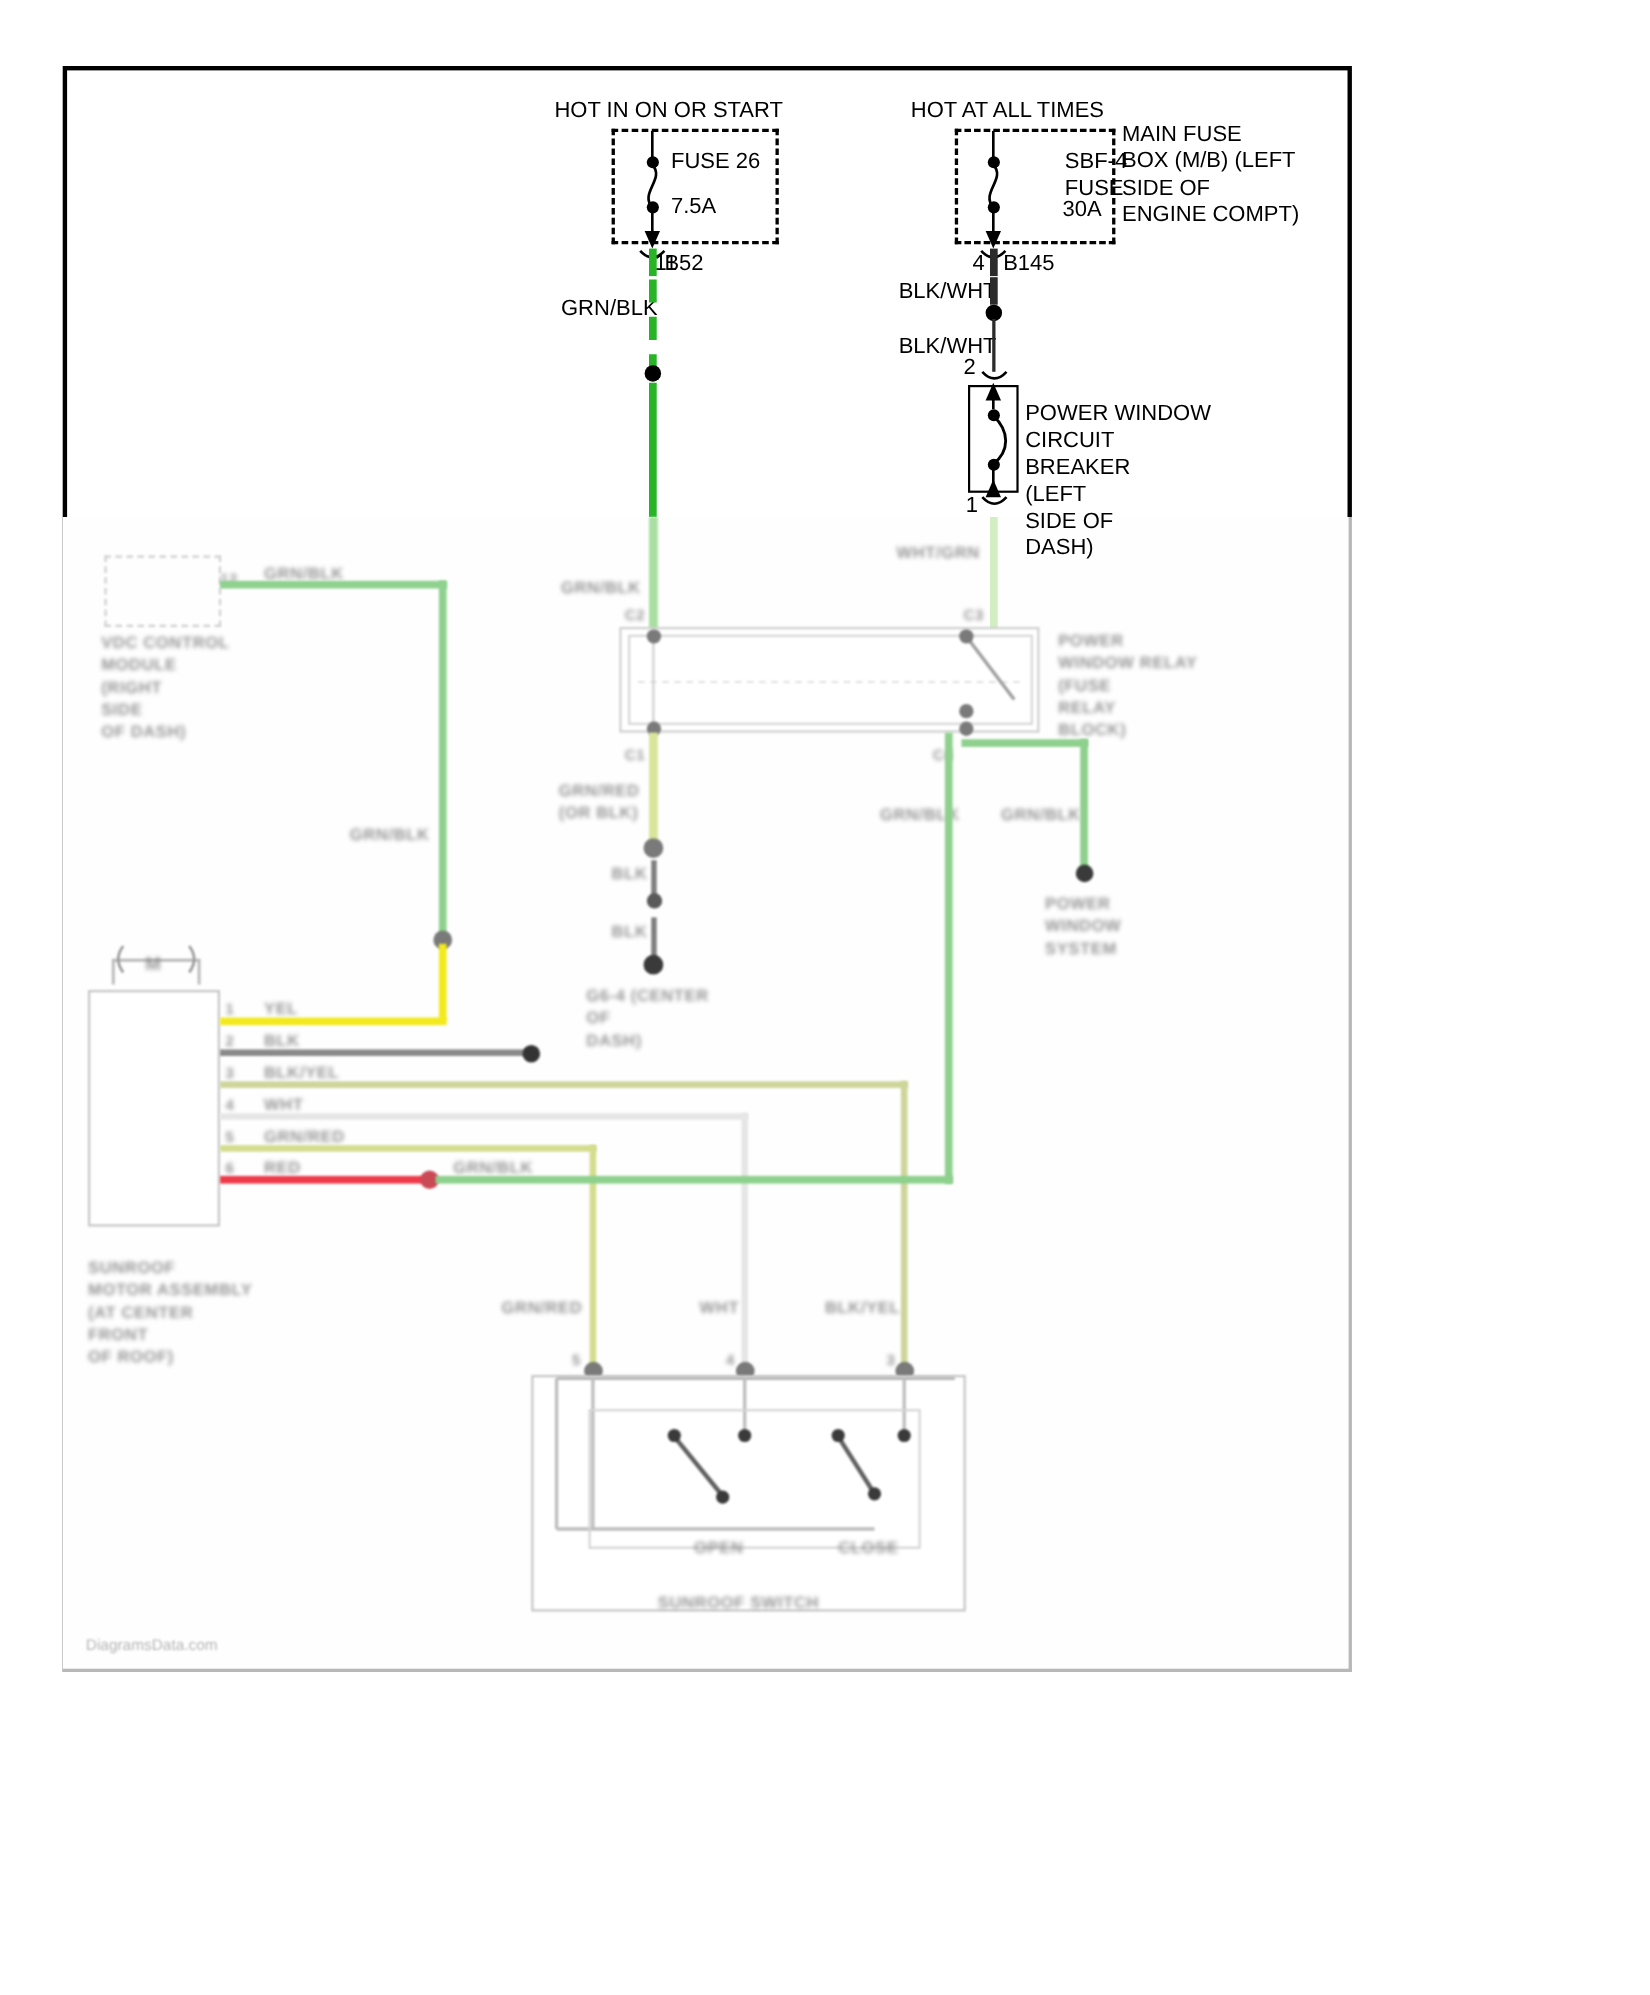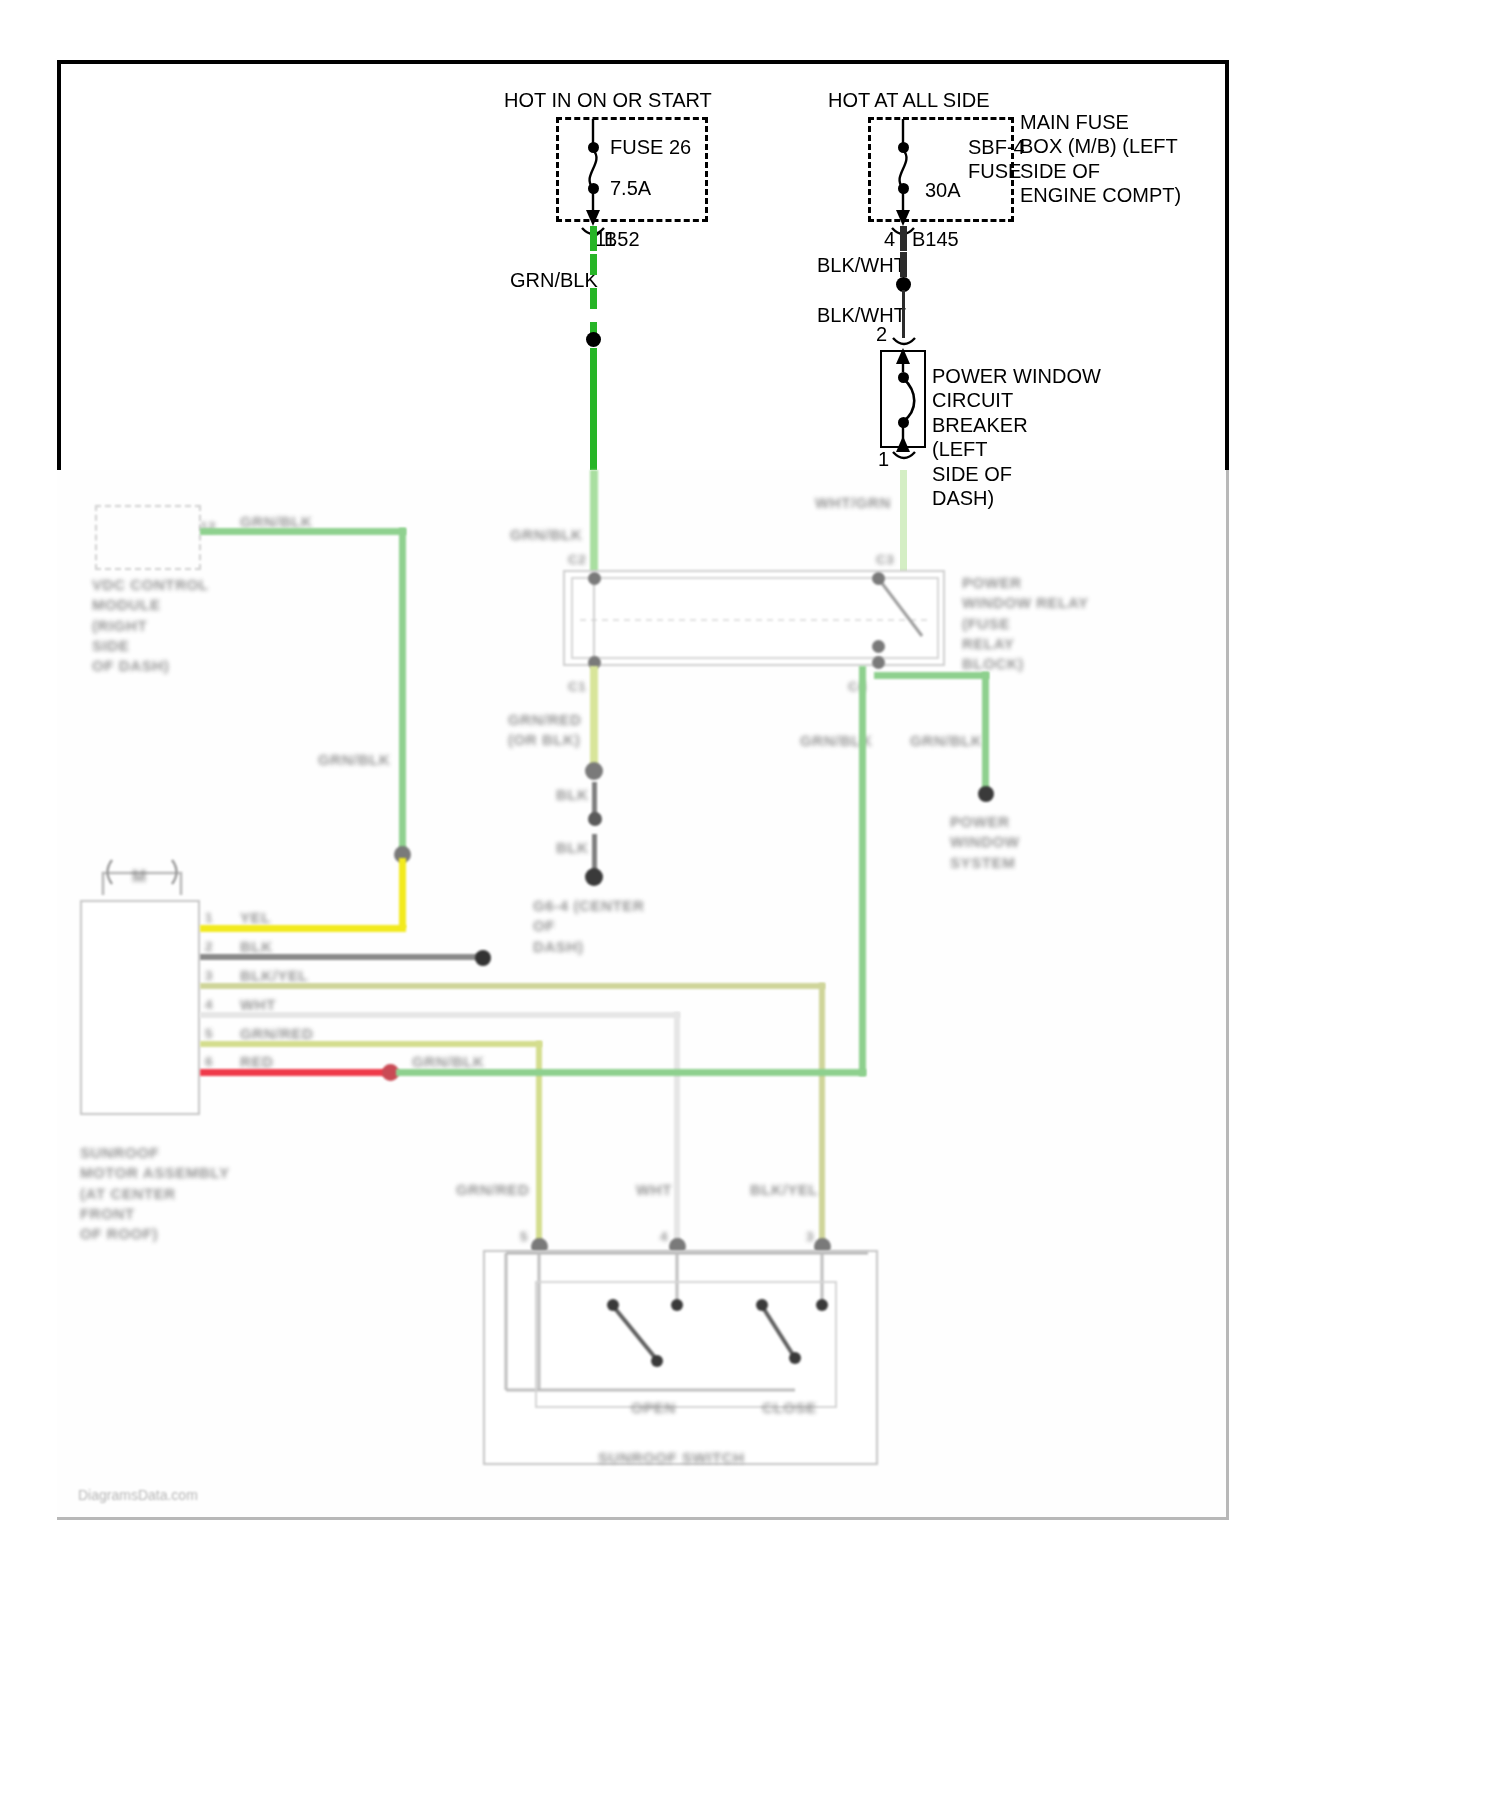--- a/index.html
+++ b/index.html
@@ -112,37 +112,37 @@
   <div class="txt t20" style="left:604px; top:227px;">B52</div>
 
   <div class="txt t20" style="left:510px; top:268px;">GRN/BLK</div>
 
   <svg style="left:0;top:0;width:1500px;height:1814px;pointer-events:none;">
     <line x1="593.5" y1="254" x2="593.5" y2="336" stroke="#27b527" stroke-width="7" stroke-dasharray="21 13"></line>
     <line x1="593.5" y1="348" x2="593.5" y2="470" stroke="#27b527" stroke-width="7"></line>
   </svg>
   <div class="dot" style="left:586px; top:332px; width:15px; height:15px;"></div>
 
-  <div class="txt t20" style="left:828px; top:88px;">HOT AT ALL SIDE</div>
+  <div class="txt t20" style="left:828px; top:88px;">HOT AT ALL TIMES</div>
 
   <div class="fusebox" style="left:868px; top:117px; width:146px; height:105px;"></div>
 
   <svg style="left:0;top:0;width:1500px;height:1814px;pointer-events:none;">
     <line x1="903" y1="119" x2="903" y2="146" stroke="#000" stroke-width="2.4"></line>
     <path d="M903 150 C 915 162, 891 176, 903 188" stroke="#000" stroke-width="2.4" fill="none"></path>
     <line x1="903" y1="188" x2="903" y2="216" stroke="#000" stroke-width="2.4"></line>
     <polygon points="903,226 896,210 910,210" fill="#000"></polygon>
     <path d="M892 228 q11 12 22 0" stroke="#000" stroke-width="2.4" fill="none"></path>
   </svg>
   <div class="dot" style="left:898px; top:142px; width:11px; height:11px;"></div>
   <div class="dot" style="left:898px; top:183px; width:11px; height:11px;"></div>
 
   <div class="txt t20" style="left:925px; top:135px;margin-left:43px;">SBF-4
 FUSE</div>
-  <div class="txt t20" style="left:925px; top:178px;">30A</div>
+  <div class="txt t20" style="left:966px; top:178px;">30A</div>
   <div class="txt t20" style="left:1020px; top:110px;">MAIN FUSE
 BOX (M/B) (LEFT
 SIDE OF
 ENGINE COMPT)</div>
 
   <div class="txt t20" style="left:884px; top:227px;">4</div>
   <div class="cbar" style="left:900px; top:226px; height:25px; background:#2b2b2b;"></div>
   <div class="txt t20" style="left:912px; top:227px;">B145</div>
 
   <div class="txt t20" style="left:817px; top:253px;">BLK/WHT</div>

